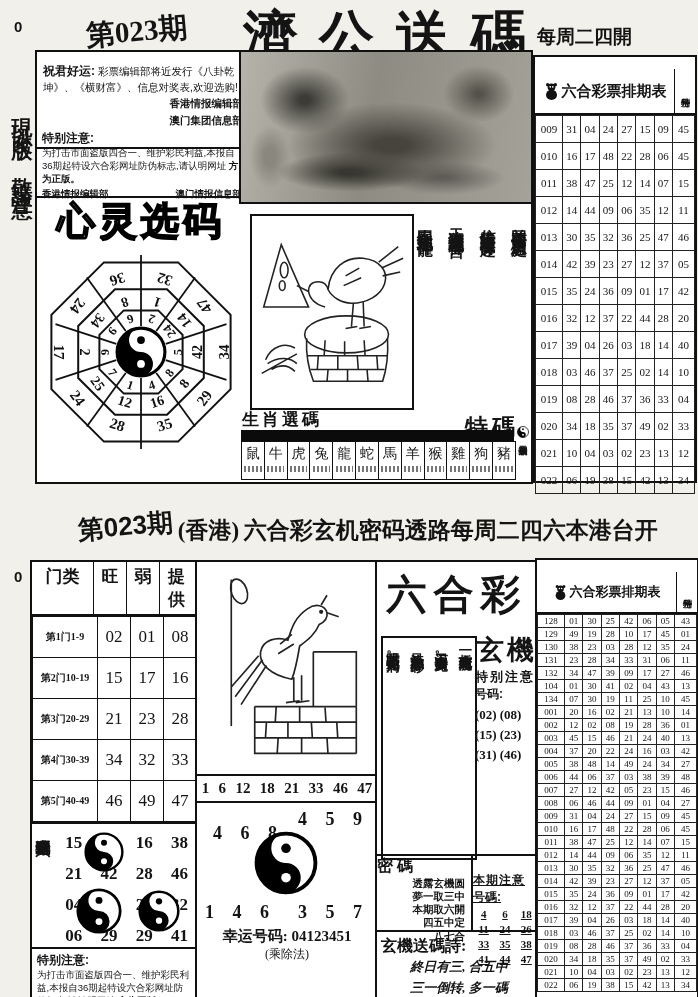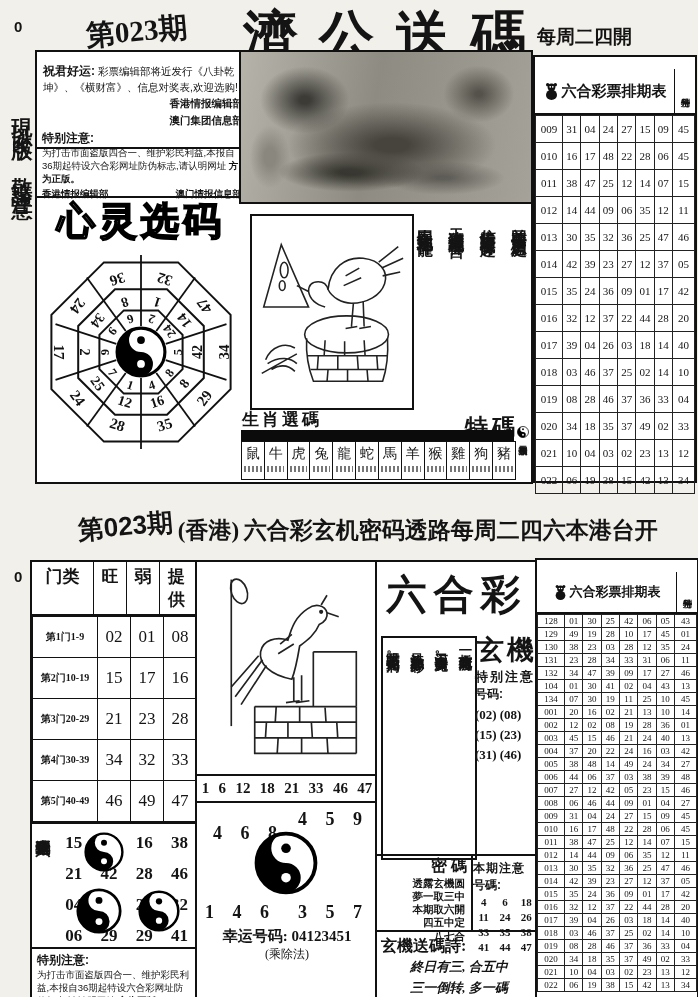--- a/index.html
+++ b/index.html
@@ -79,21 +79,21 @@
   .lcode{font-size:15px;font-weight:900;text-align:center;font-family:"Liberation Serif",serif;}
   .lmethod{font-size:12px;text-align:center;font-family:"Liberation Serif",serif;}
   .bigtitle{font-size:40px;font-weight:900;letter-spacing:7px;text-align:center;
         font-family:"Liberation Serif",serif;}
   .xuanji{font-size:27px;font-weight:900;letter-spacing:3px;font-family:"Liberation Serif",serif;}
   .pcol2{writing-mode:vertical-rl;text-orientation:upright;font-size:13.5px;font-weight:900;
         font-family:"Liberation Serif",serif;line-height:1;letter-spacing:1px;}
   .snote-t{font-size:13px;font-weight:900;letter-spacing:2px;}
   .snote-sub{font-size:12px;font-weight:700;}
   .pairs span{display:inline-block;font-size:13px;font-weight:900;margin:4px 3px 0 0;font-family:"Liberation Serif",serif;}
-  .mima-t{font-size:16px;font-weight:900;text-align:right;letter-spacing:4px;font-family:"Liberation Serif",serif;}
+  .mima-t{font-size:16px;font-weight:900;text-align:left;letter-spacing:4px;font-family:"Liberation Serif",serif;}
   .mima-l{font-size:10.5px;font-weight:900;text-align:right;line-height:1.25;padding-right:6px;}
   .benqi-t{font-size:12px;font-weight:900;letter-spacing:1px;}
   table.benqi{border-collapse:collapse;}
   table.benqi td{font-size:11px;font-weight:700;width:20px;text-align:center;height:13px;font-family:"Liberation Serif",serif;}
   .poembox-t{font-size:16px;font-weight:900;font-family:"Liberation Serif",serif;}
   .poembox-l{font-size:13px;font-weight:700;font-style:italic;font-family:"Liberation Serif",serif;line-height:1.6;}
   svg text{user-select:none;}
 </style>
 </head>
 <body>
@@ -557,21 +557,21 @@
     <div class="abs" style="left:0;top:292px;width:94px;height:76px;border-top:2px solid #111;border-right:2px solid #111;">
       <div class="mima-t">密碼</div>
       <div class="mima-l">
           <div>透露玄機圆</div>
           <div>夢一取三中</div>
           <div>本期取六開</div>
           <div>四五中定</div>
           <div>八七合</div>
         </div>
     </div>
-    <div class="abs" style="left:96px;top:292px;width:64px;height:76px;border-top:2px solid #111;padding-top:4px;">
+    <div class="abs" style="left:96px;top:292px;width:64px;height:76px;border-top:2px solid #111;padding-top:16px;text-decoration:underline;">
       <div class="benqi-t">本期注意</div>
       <div class="snote-sub">号碼:</div>
       <table class="benqi">
           <tbody>
             <tr>
               <td>4</td>
               <td>6</td>
               <td>18</td>
             </tr>
             <tr>

